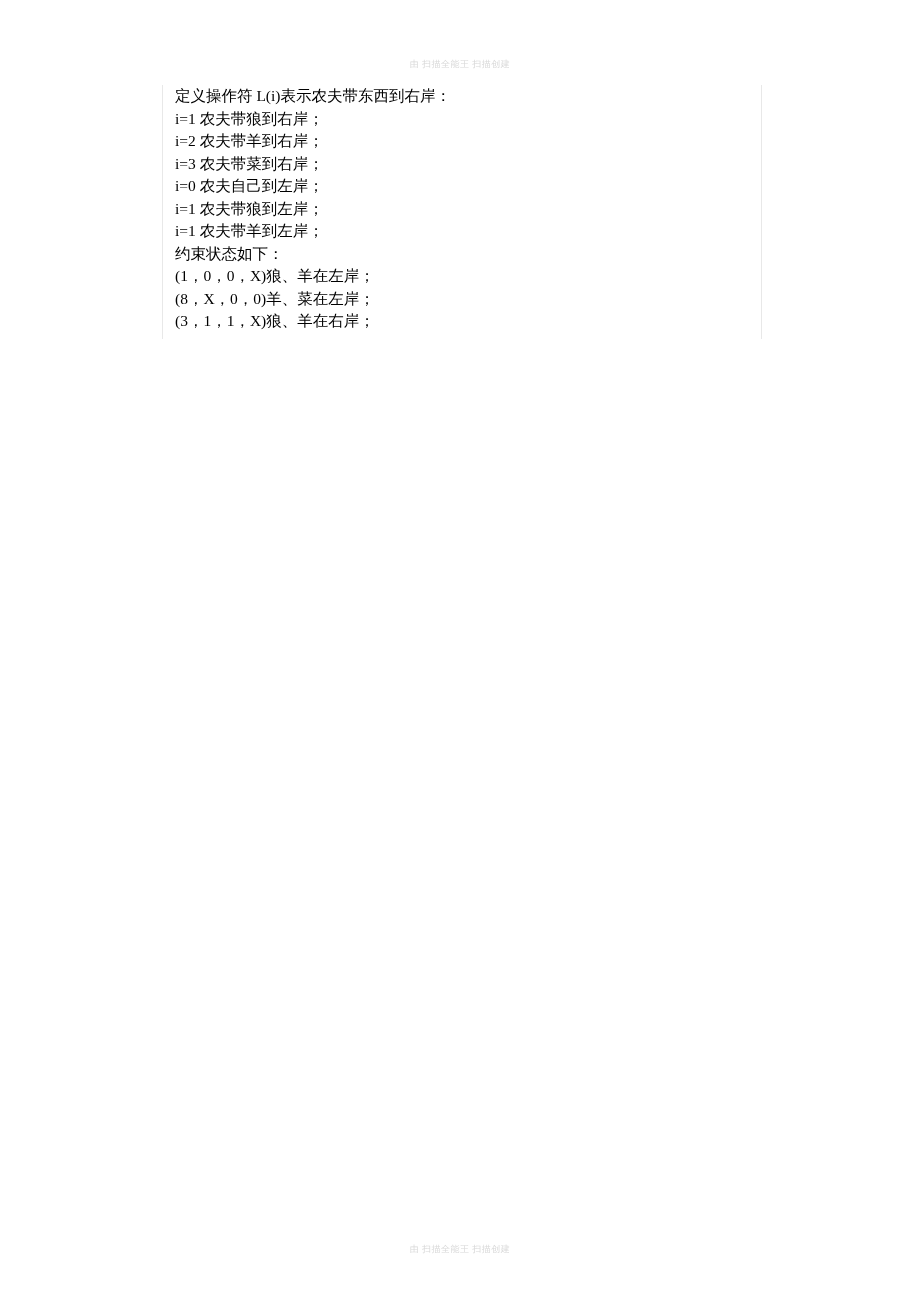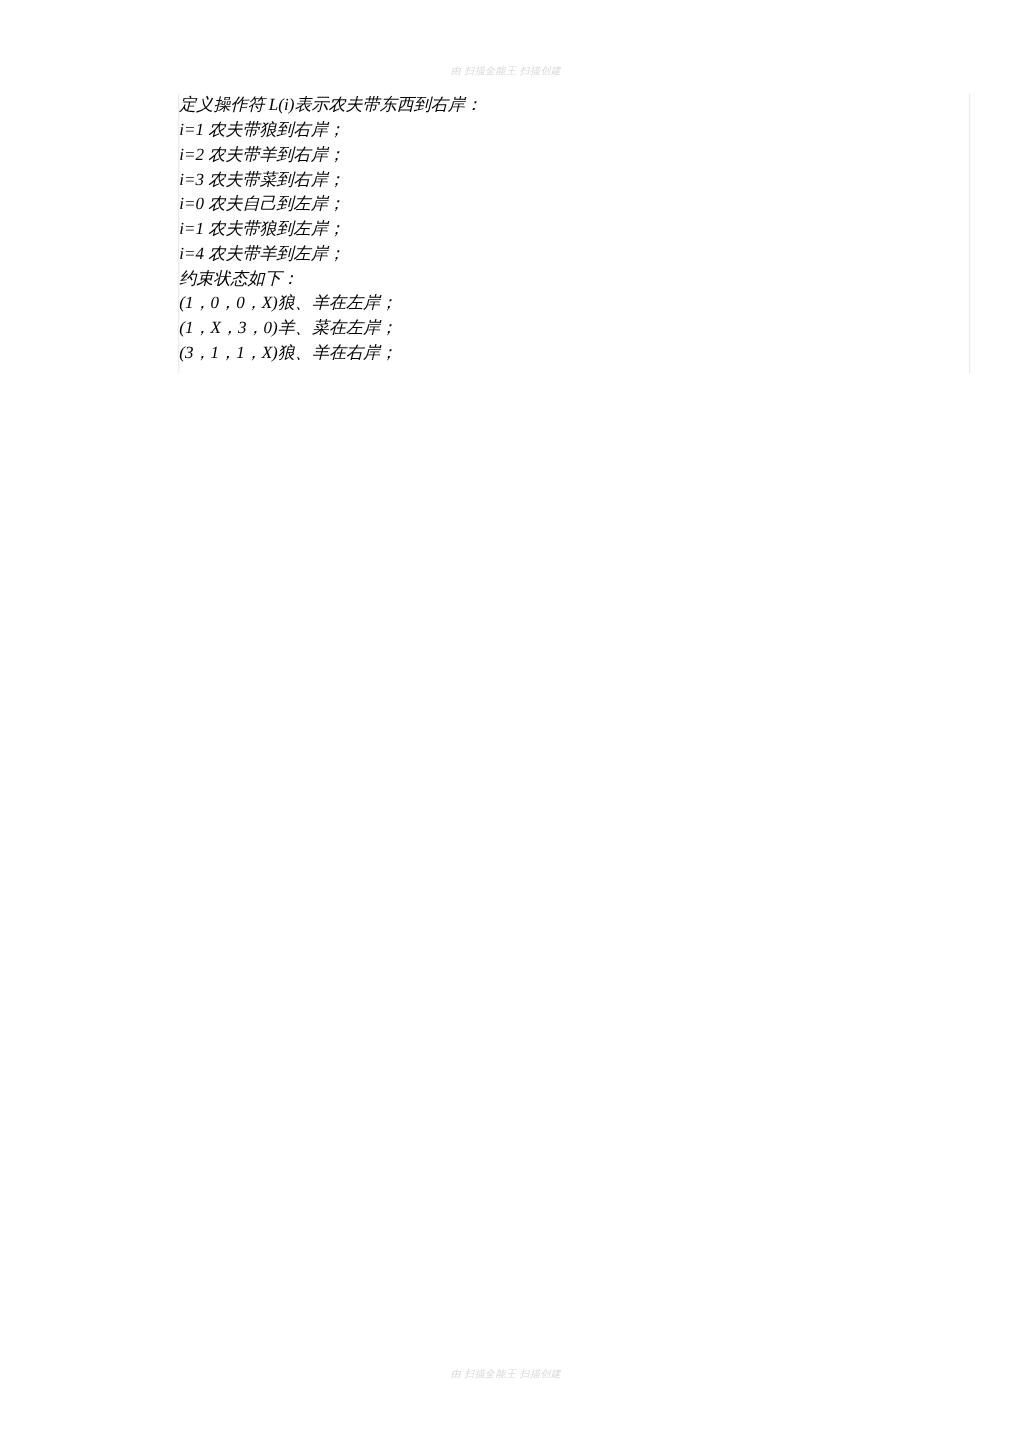--- a/index.html
+++ b/index.html
@@ -1,19 +1,18 @@
 <!DOCTYPE html>
 <html><head>
   <meta charset="utf-8">
   <style>
     * {
       margin: 0;
       padding: 0;
       box-sizing: border-box;
-      font-style: italic;
     }
     body {
       width: 920px;
       height: 1302px;
       background: #ffffff;
       font-family: "SimSun", "宋体", serif;
       position: relative;
     }
     .watermark-top {
       position: absolute;
@@ -30,44 +29,44 @@
       left: 50%;
       transform: translateX(-50%);
       font-size: 9px;
       color: #d8d8d8;
       letter-spacing: 0.5px;
     }
     .page {
       position: absolute;
       top: 85px;
       left: 162px;
-      width: 720px;
+      width: 600px;
       border-left: 1px solid #e8e8e8;
       border-right: 1px solid #e8e8e8;
-      padding: 0 4px 6px 0;
+      padding: 0 4px 6px 12px;
     }
     .line {
       font-size: 15.5px;
       line-height: 22.5px;
       color: #000000;
       white-space: nowrap;
     }
   </style>
 </head>
 <body>
 
 <div class="watermark-top">由 扫描全能王 扫描创建</div>
 
 <div class="page">
   <div class="line">定义操作符 L(i)表示农夫带东西到右岸：</div>
   <div class="line">i=1 农夫带狼到右岸；</div>
   <div class="line">i=2 农夫带羊到右岸；</div>
   <div class="line">i=3 农夫带菜到右岸；</div>
   <div class="line">i=0 农夫自己到左岸；</div>
   <div class="line">i=1 农夫带狼到左岸；</div>
-  <div class="line">i=4 农夫带羊到左岸；</div>
+  <div class="line">i=1 农夫带羊到左岸；</div>
   <div class="line">约束状态如下：</div>
   <div class="line">(1，0，0，X)狼、羊在左岸；</div>
-  <div class="line">(1，X，3，0)羊、菜在左岸；</div>
+  <div class="line">(8，X，0，0)羊、菜在左岸；</div>
   <div class="line">(3，1，1，X)狼、羊在右岸；</div>
 </div>
 
 <div class="watermark-bottom">由 扫描全能王 扫描创建</div>
 
 </body></html>

